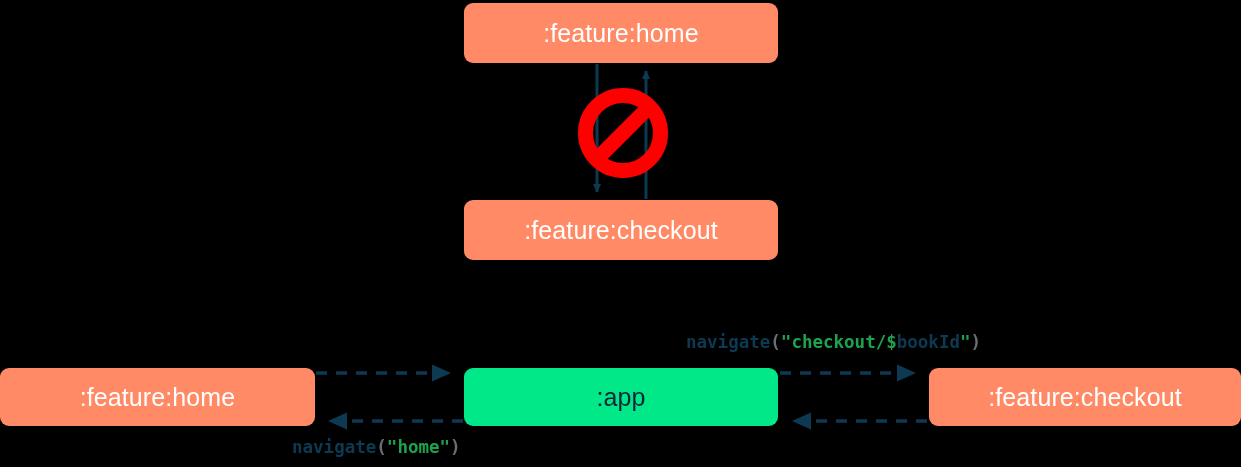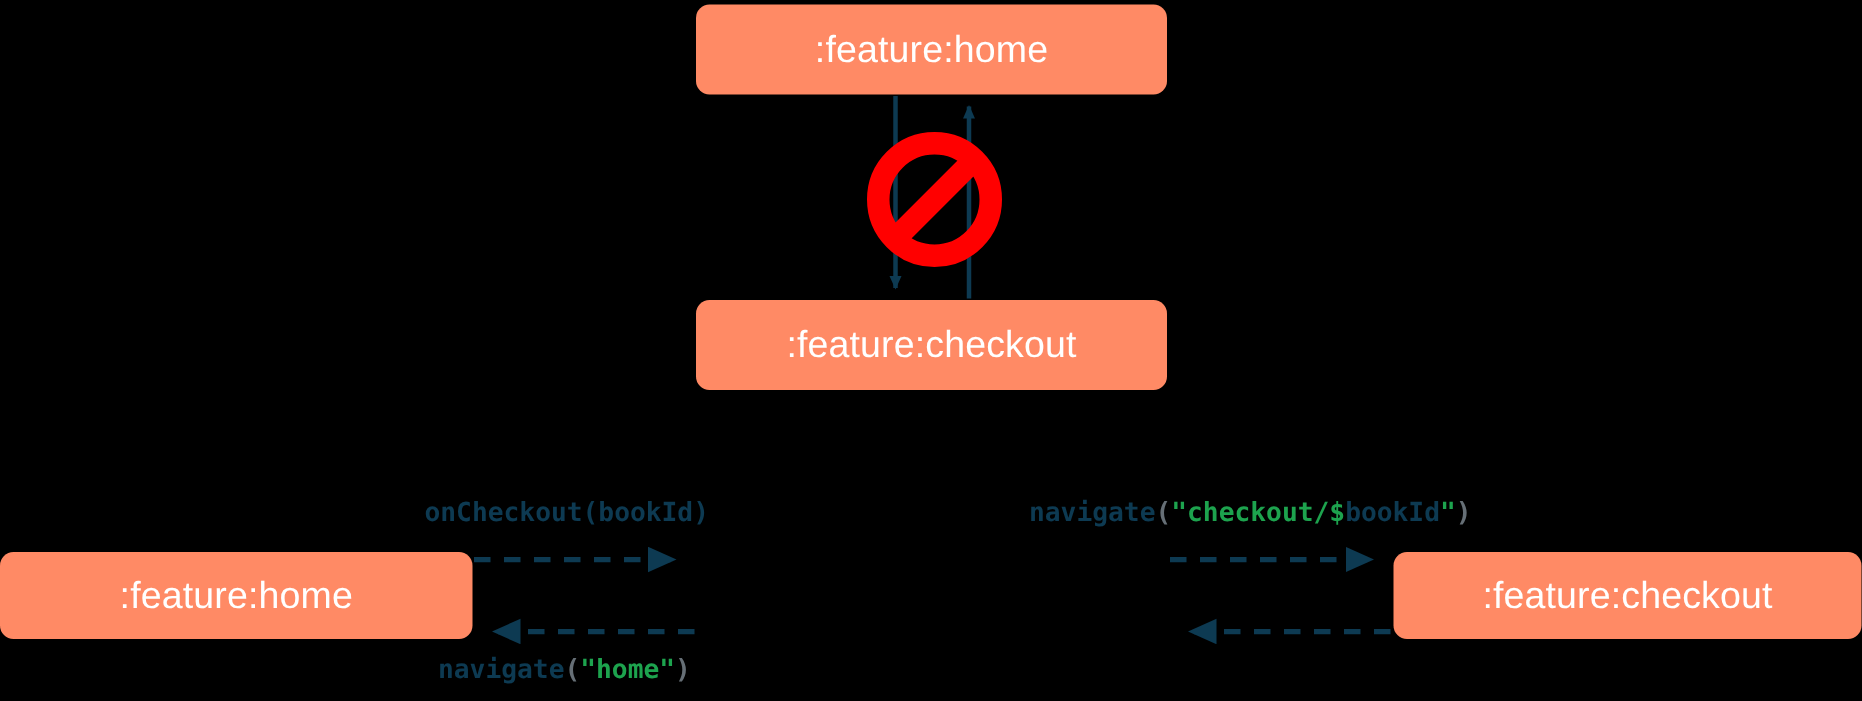--- a/index.html
+++ b/index.html
@@ -128,25 +128,27 @@
 
   <svg id="no-sign" viewBox="0 0 90 90">
     <circle cx="45" cy="45" r="37.5" fill="none" stroke="#FF0000" stroke-width="15"></circle>
     <line x1="18.5" y1="71.5" x2="71.5" y2="18.5" stroke="#FF0000" stroke-width="15"></line>
   </svg>
 
   <div class="node node-orange" id="node-home-bottom">
     <span>:feature:home</span>
   </div>
 
+  <div class="node node-green" id="node-app">
+    <span>:app</span>
+  </div>
 
   <div class="node node-orange" id="node-checkout-bottom">
     <span>:feature:checkout</span>
   </div>
 
-  <div class="edge-label" id="label-oncheckout"><span class="tok-ident">onCheckout(bookId)</span></div>
 
   <div class="edge-label" id="label-navigate-co"><span class="tok-ident">navigate</span><span class="tok-punct">(</span><span class="tok-str">"checkout/$</span><span class="tok-ident">bookId</span><span class="tok-str">"</span><span class="tok-punct">)</span></div>
 
   <div class="edge-label" id="label-navigate-home"><span class="tok-ident">navigate</span><span class="tok-punct">(</span><span class="tok-str">"home"</span><span class="tok-punct">)</span></div>
 
 
 </div>
 
 </body></html>

